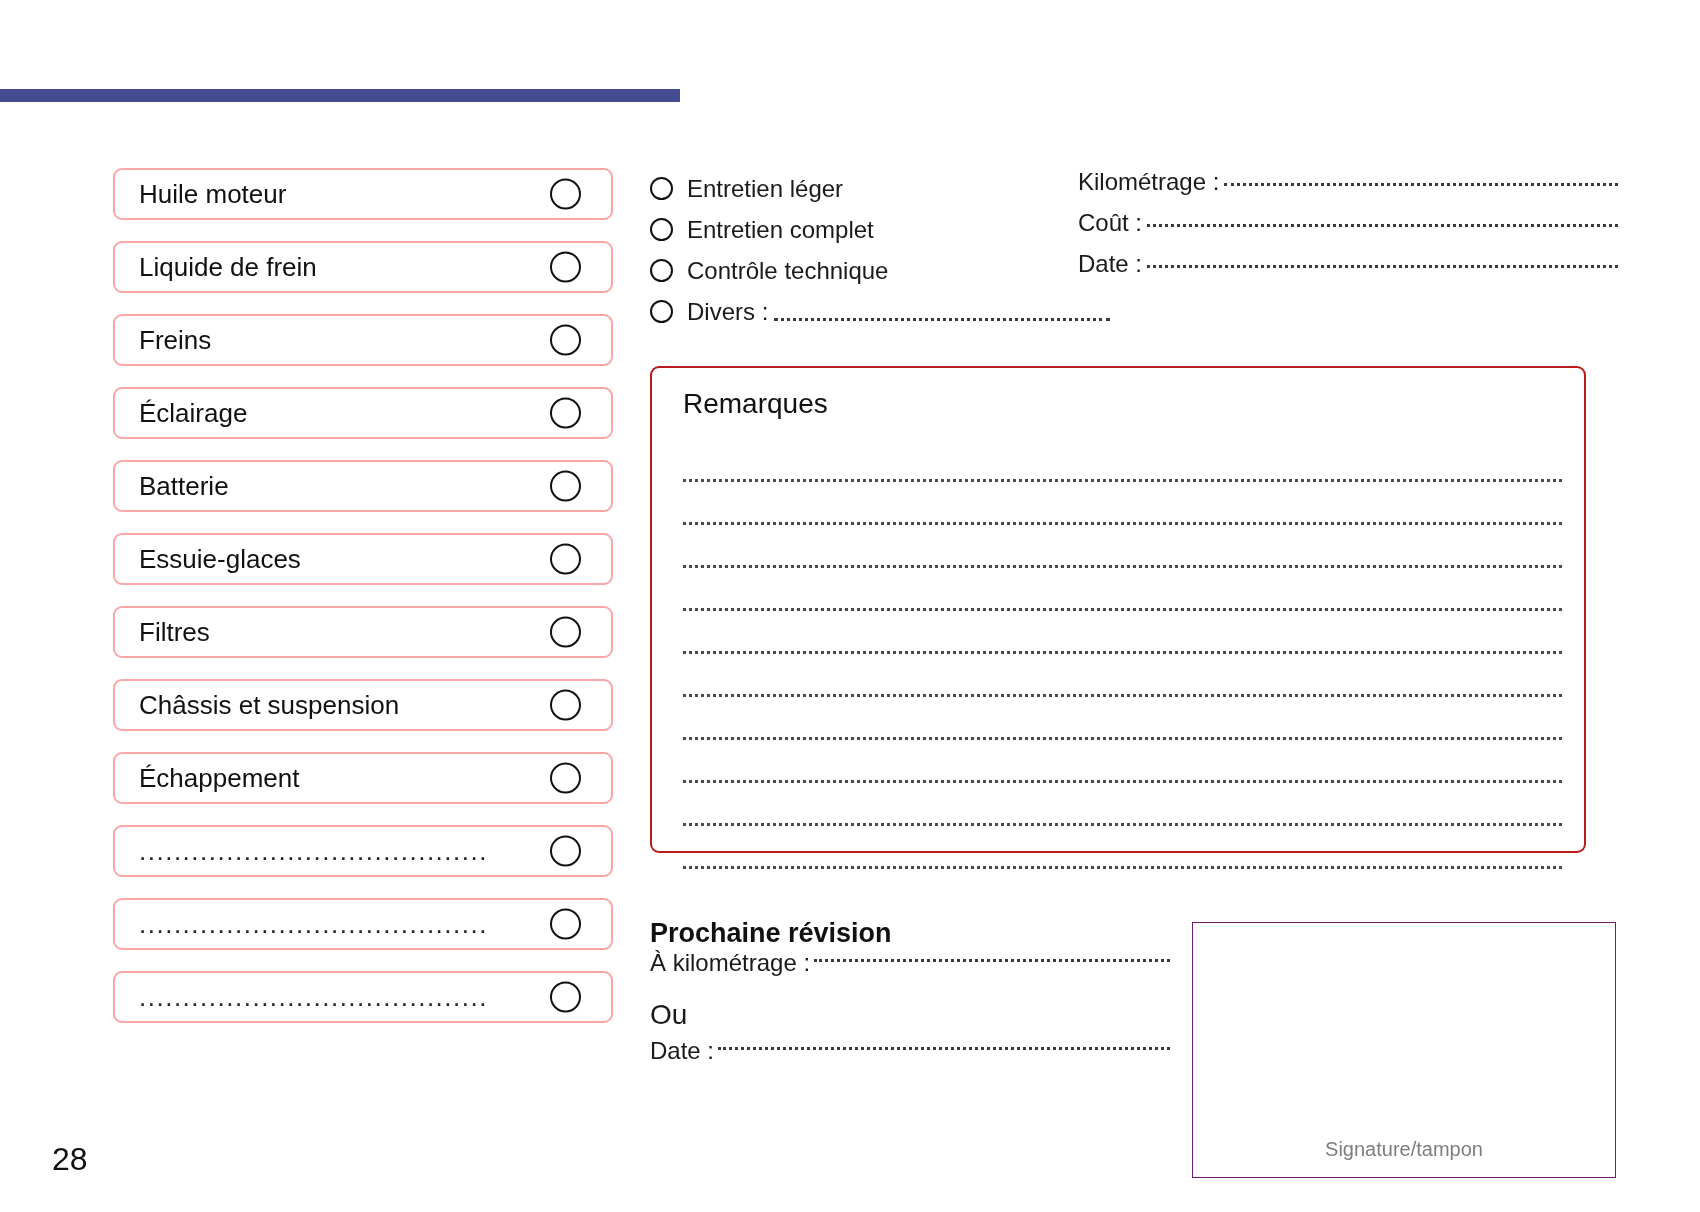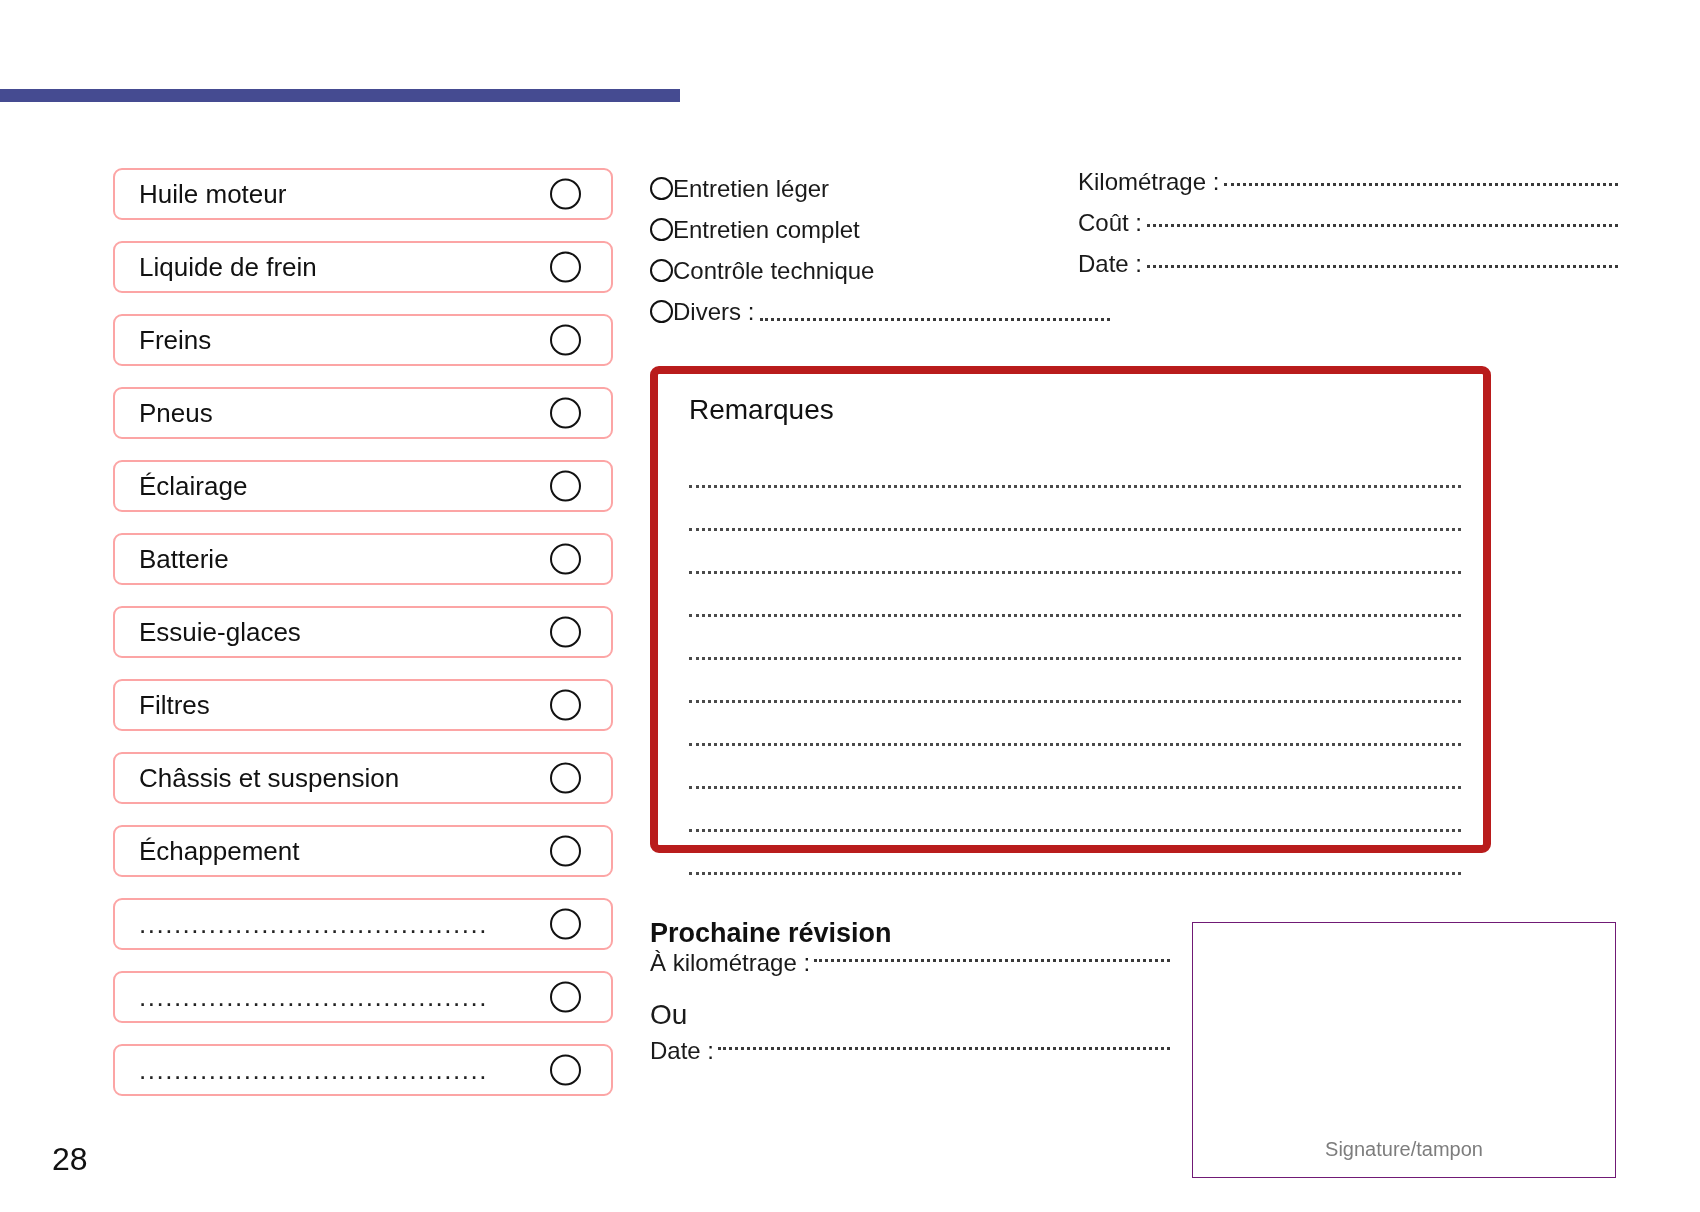--- a/index.html
+++ b/index.html
@@ -100,20 +100,21 @@
   .radio {
     width: 23px;
     height: 23px;
     border: 2.5px solid #111;
     border-radius: 50%;
     box-sizing: border-box;
     flex: 0 0 auto;
   }
   .type-text {
     font-size: 24px;
+    margin-left: 14px;
     white-space: nowrap;
   }
   .type-row .dotfill {
     flex: 1 1 auto;
     margin-left: 6px;
     border-bottom: 3px dotted #3a3a3a;
     height: 15px;
   }
 
   .fields-block {
@@ -138,23 +139,23 @@
     height: 14px;
     position: relative;
     top: -4px;
   }
 
   
   .remarks-box {
     position: absolute;
     left: 650px;
     top: 366px;
-    width: 841px;
+    width: 936px;
     height: 487px;
-    border: 8px solid #b91c1c;
+    border: 2px solid #b91c1c;
     border-radius: 9px;
     box-sizing: border-box;
   }
   .remarks-title {
     font-size: 28px;
     margin: 20px 0 0 31px;
     color: #111;
   }
   .remark-lines {
     margin: 19px 22px 0 31px;
@@ -243,24 +244,20 @@
   <div class="check-row">
     <span class="check-label">Liquide de frein</span>
     <span class="check-circle"></span>
   </div>
 
   <div class="check-row">
     <span class="check-label">Freins</span>
     <span class="check-circle"></span>
   </div>
 
-  <div class="check-row">
-    <span class="check-label">Pneus</span>
-    <span class="check-circle"></span>
-  </div>
 
   <div class="check-row">
     <span class="check-label">Éclairage</span>
     <span class="check-circle"></span>
   </div>
 
   <div class="check-row">
     <span class="check-label">Batterie</span>
     <span class="check-circle"></span>
   </div>

